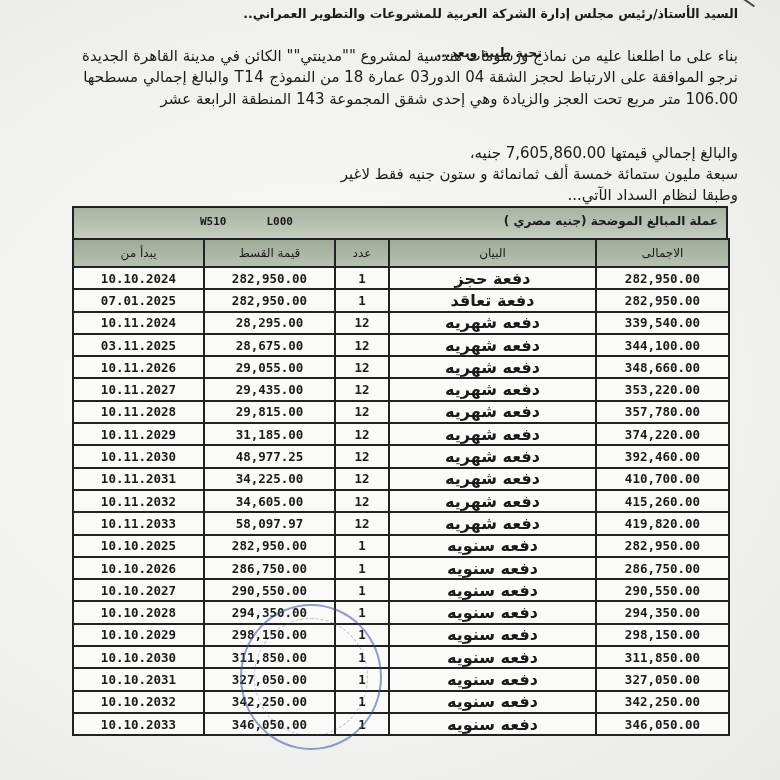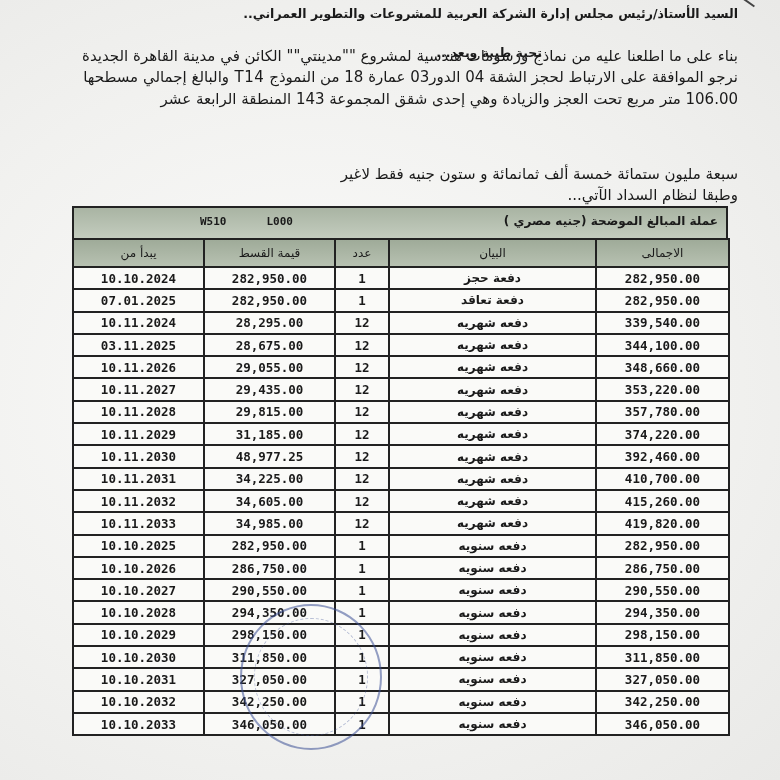--- a/index.html
+++ b/index.html
@@ -49,21 +49,21 @@
   }
   table { border-collapse:collapse; width:656px; table-layout:fixed; }
   td, th {
     border:2px solid #222; height:20.3px; padding:0; text-align:center;
     font-family:"DejaVu Sans Mono", monospace; font-weight:bold; font-size:12.5px;
   }
   th {
     height:26px; background:linear-gradient(#9fab99,#b7c1b1);
     font-family:"DejaVu Sans", sans-serif; font-size:12px; font-weight:normal; direction:rtl;
   }
-  td.desc { font-family:"DejaVu Sans", sans-serif; font-size:12px; direction:rtl; }
+  td.desc { font-family:"DejaVu Sans", sans-serif; font-size:16px; direction:rtl; }
   td, th { background-clip:padding-box; }
   tbody tr { background:#fafaf8; }
   .col-date { width:131px; }
   .col-inst { width:131px; }
   .col-count { width:54px; }
   .col-desc { width:207px; }
   .col-total { width:133px; }
 
   .stamp {
     position:absolute; left:240px; top:604px; width:138px; height:142px;
@@ -79,20 +79,21 @@
 <body>
 
 <div class="page">
   <div class="corner-mark"></div>
 
   <div class="line bold" id="l1">السيد الأستاذ/رئيس مجلس إدارة الشركة العربية للمشروعات والتطوير العمراني..</div>
   <div class="line bold" id="l2">تحية طيبة وبعد...</div>
   <div class="line" id="l3">بناء على ما اطلعنا عليه من نماذج ورسومات هندسية لمشروع ""مدينتي"" الكائن في مدينة القاهرة الجديدة</div>
   <div class="line" id="l4">نرجو الموافقة على الارتباط لحجز الشقة 04 الدور03  عمارة  18  من النموذج T14  والبالغ إجمالي مسطحها</div>
   <div class="line" id="l5">106.00  متر مربع تحت العجز والزيادة وهي إحدى شقق المجموعة  143  المنطقة الرابعة عشر</div>
+  <div class="line" id="l6">والبالغ إجمالي قيمتها  7,605,860.00  جنيه،</div>
   <div class="line" id="l7">سبعة مليون ستمائة خمسة ألف ثمانمائة و ستون  جنيه فقط لاغير</div>
   <div class="line" id="l8">وطبقا لنظام السداد الآتي...</div>
 
   <div class="table-wrap">
     <div class="title-bar">
       <div class="codes">
         <span>W510</span><span>L000</span>
       </div>
       <div class="caption">عملة المبالغ الموضحة (جنيه مصري )</div>
     </div>
@@ -186,21 +187,21 @@
           </tr>
           <tr>
             <td>10.11.2032</td>
             <td>34,605.00</td>
             <td>12</td>
             <td class="desc">دفعه شهريه</td>
             <td>415,260.00</td>
           </tr>
           <tr>
             <td>10.11.2033</td>
-            <td>34,985.00</td>
+            <td>58,097.97</td>
             <td>12</td>
             <td class="desc">دفعه شهريه</td>
             <td>419,820.00</td>
           </tr>
           <tr>
             <td>10.10.2025</td>
             <td>282,950.00</td>
             <td>1</td>
             <td class="desc">دفعه سنويه</td>
             <td>282,950.00</td>

